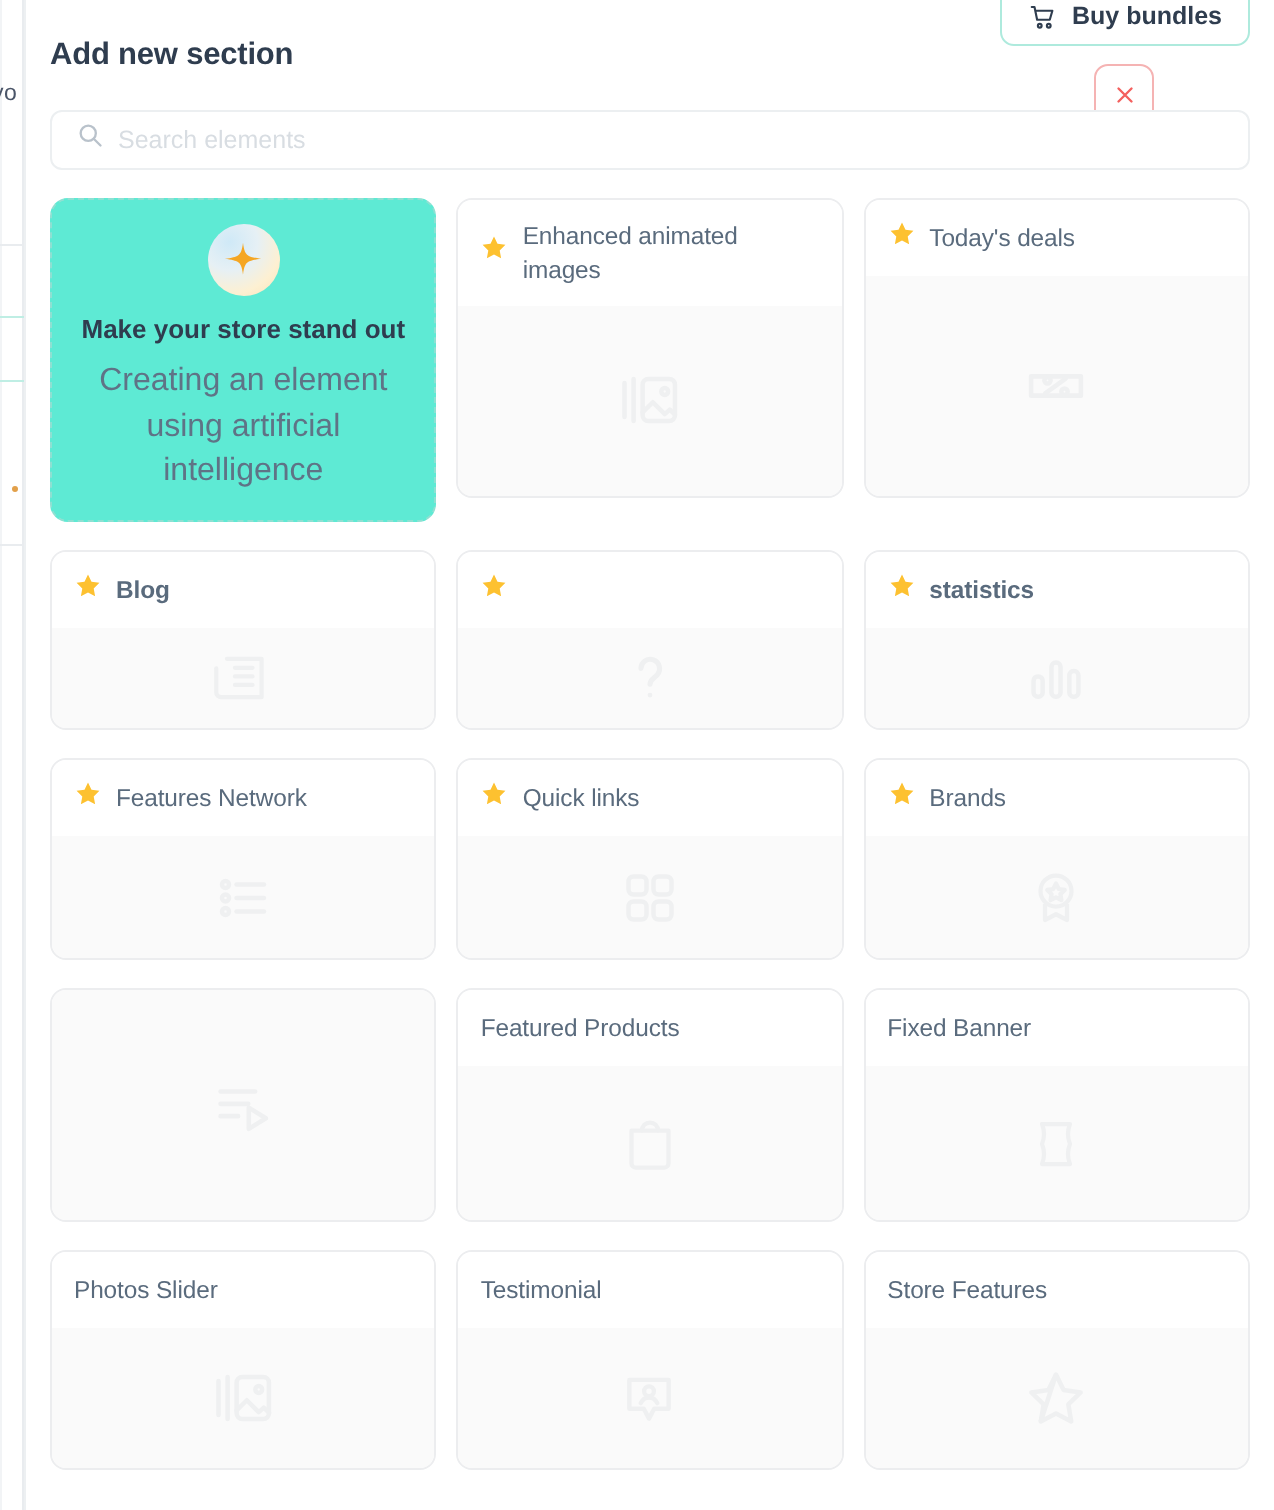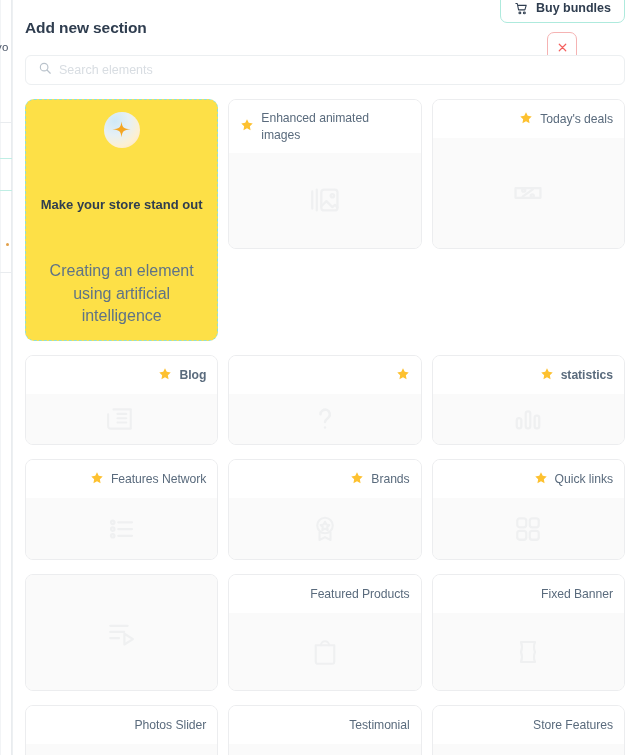--- a/index.html
+++ b/index.html
@@ -181,21 +181,20 @@
     flex-direction: column;
     cursor: pointer;
   }
   .card-head {
     background: #ffffff;
     padding: 10px 11px 9px 11px;
     display: flex;
     align-items: center;
     gap: 7px;
     min-height: 38px;
-    justify-content: flex-end;
   }
   .card-title {
     font-size: 12.2px;
     color: #5a6b7d;
     line-height: 1.38;
     letter-spacing: -0.05px;
   }
   .star { flex: 0 0 auto; display: block; }
   .card-body {
     flex: 1;
@@ -210,29 +209,28 @@
   .r1 .card { height: 150px; }
   .r2 .card { height: 90px; font-weight: bold; }
   .r3 .card { height: 101px; }
   .r4 .card { height: 117px; }
   .r5 .card { height: 110px; }
 
   
   .ai-card {
     border: 1px dashed #8fe0d2;
     border-radius: 9px;
-    background: #fde047;
+    background: #5eead4;
     display: flex;
     flex-direction: column;
     align-items: center;
     justify-content: center;
     text-align: center;
     padding: 12px 14px;
     cursor: pointer;
-    gap: 40px;
   }
   .ai-orb {
     width: 36px;
     height: 36px;
     border-radius: 50%;
     background:
       radial-gradient(circle at 30% 25%, #cfe9f7 0%, #e6f0f5 38%, #fdf0d2 70%, #fbe3b8 100%);
     display: flex;
     align-items: center;
     justify-content: center;
@@ -444,53 +442,53 @@
       </div>
     </div>
 
     <div class="card">
       <div class="card-head">
         <span class="star">
           <svg width="14" height="14" viewBox="0 0 24 24">
               <path d="M12 2.2l3 6.1 6.8 1-4.9 4.8 1.2 6.7L12 17.6l-6.1 3.2 1.2-6.7L2.2 9.3l6.8-1z" fill="#fdc130"></path>
             </svg>
         </span>
-        <span class="card-title">Brands</span>
-      </div>
-      <div class="card-body">
-        <span>
-          <svg width="30" height="30" viewBox="0 0 24 24" fill="none" stroke="#eff0f1" stroke-width="1.7" stroke-linejoin="round">
-            <circle cx="12" cy="9.2" r="6.2"></circle>
-            <path d="M12 6.2l1.1 2.2 2.4.35-1.75 1.7.42 2.4L12 11.74l-2.17 1.13.42-2.4-1.75-1.7 2.4-.35z"></path>
-            <path d="M7.6 14.4v6.4l4.4-2.3 4.4 2.3v-6.4"></path>
-          </svg>
-        </span>
-      </div>
-    </div>
-
-    <div class="card">
-      <div class="card-head">
-        <span class="star">
-          <svg width="14" height="14" viewBox="0 0 24 24">
-              <path d="M12 2.2l3 6.1 6.8 1-4.9 4.8 1.2 6.7L12 17.6l-6.1 3.2 1.2-6.7L2.2 9.3l6.8-1z" fill="#fdc130"></path>
-            </svg>
-        </span>
         <span class="card-title">Quick links</span>
       </div>
       <div class="card-body">
         <span>
           <svg width="30" height="30" viewBox="0 0 24 24" fill="none" stroke="#eff0f1" stroke-width="1.8">
             <rect x="3.4" y="3.4" width="7.2" height="7.2" rx="2"></rect>
             <rect x="13.4" y="3.4" width="7.2" height="7.2" rx="2"></rect>
             <rect x="3.4" y="13.4" width="7.2" height="7.2" rx="2"></rect>
             <rect x="13.4" y="13.4" width="7.2" height="7.2" rx="2"></rect>
           </svg>
         </span>
       </div>
     </div>
+
+    <div class="card">
+      <div class="card-head">
+        <span class="star">
+          <svg width="14" height="14" viewBox="0 0 24 24">
+              <path d="M12 2.2l3 6.1 6.8 1-4.9 4.8 1.2 6.7L12 17.6l-6.1 3.2 1.2-6.7L2.2 9.3l6.8-1z" fill="#fdc130"></path>
+            </svg>
+        </span>
+        <span class="card-title">Brands</span>
+      </div>
+      <div class="card-body">
+        <span>
+          <svg width="30" height="30" viewBox="0 0 24 24" fill="none" stroke="#eff0f1" stroke-width="1.7" stroke-linejoin="round">
+            <circle cx="12" cy="9.2" r="6.2"></circle>
+            <path d="M12 6.2l1.1 2.2 2.4.35-1.75 1.7.42 2.4L12 11.74l-2.17 1.13.42-2.4-1.75-1.7 2.4-.35z"></path>
+            <path d="M7.6 14.4v6.4l4.4-2.3 4.4 2.3v-6.4"></path>
+          </svg>
+        </span>
+      </div>
+    </div>
   </div>
 
   <div class="grid r4">
 
     <div class="card">
       <div class="card-body">
         <span>
           <svg width="32" height="32" viewBox="0 0 24 24" fill="none" stroke="#eff0f1" stroke-width="1.7" stroke-linecap="round" stroke-linejoin="round">
             <path d="M3.2 6.6h13M3.2 11.2h10.4M3.2 15.8h6.6"></path>
             <path d="M13.8 12.6v8l6.4-4z"></path>

